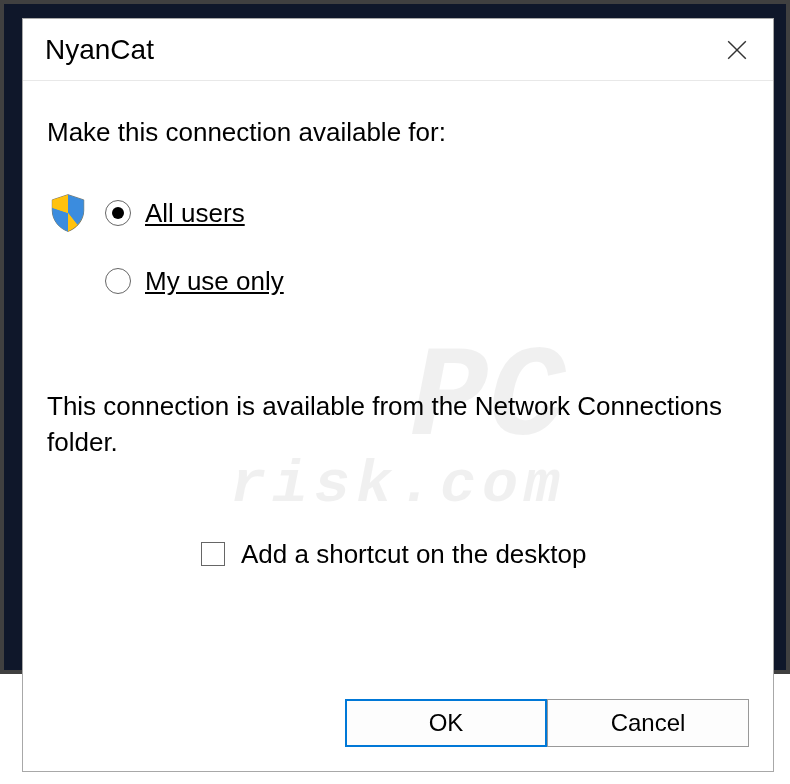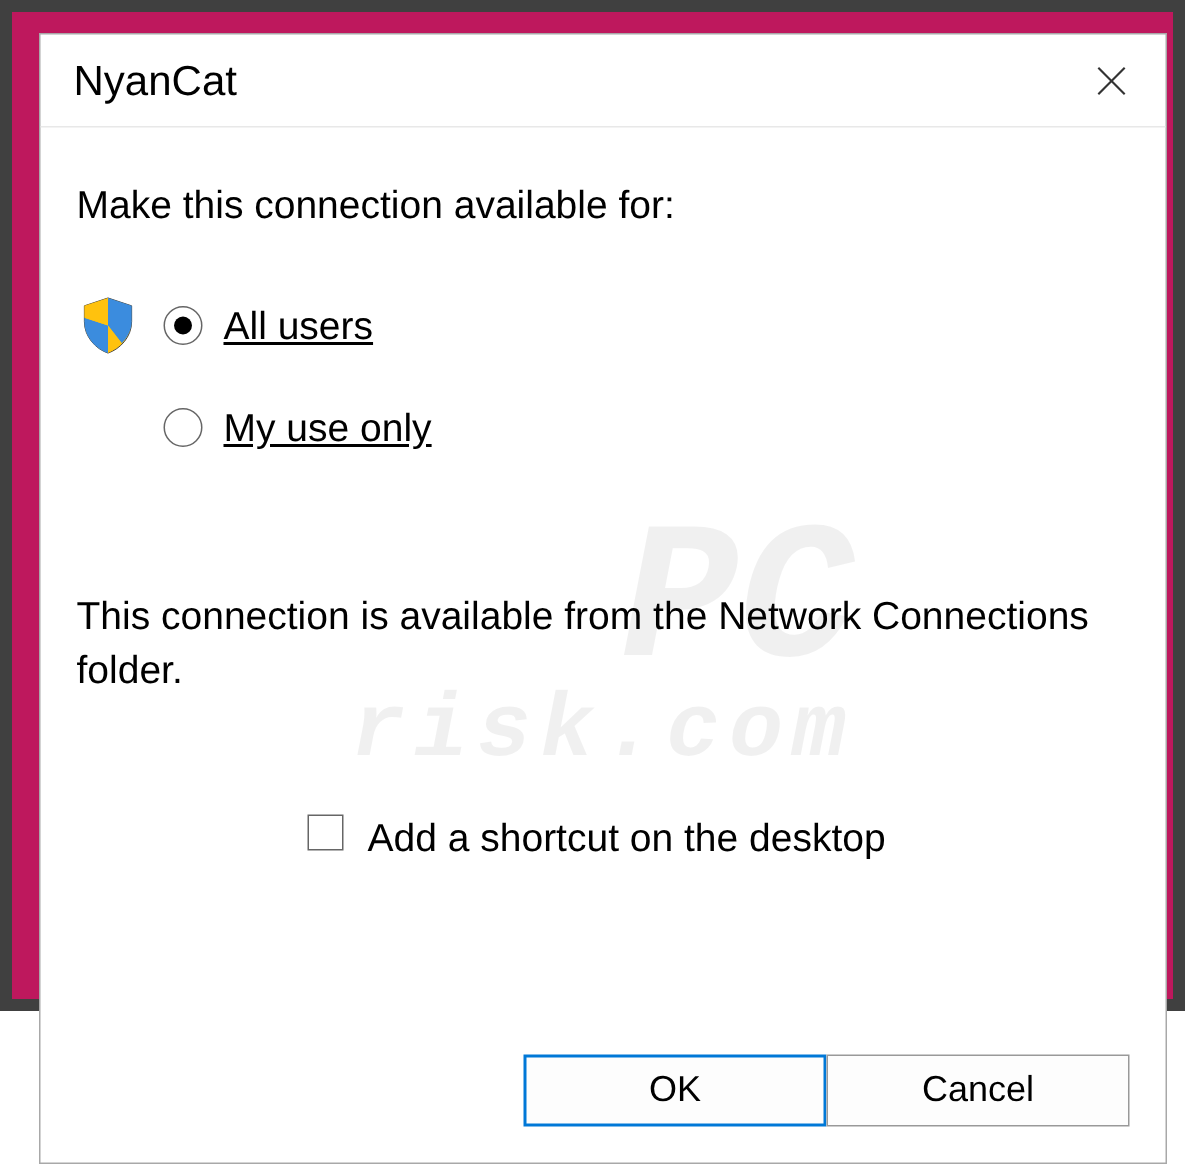--- a/index.html
+++ b/index.html
@@ -8,24 +8,24 @@
       box-sizing: border-box;
     }
     body {
       font-family: "Segoe UI", Tahoma, Arial, sans-serif;
       background: #fff;
       width: 790px;
       height: 784px;
       overflow: hidden;
     }
     .outer-frame {
-      border: 8px solid #404040;
+      border: 4px solid #404040;
       width: 790px;
       height: 674px;
-      background: #be185d;
+      background: #0f172a;
       position: relative;
     }
     .dialog {
       position: absolute;
       top: 14px;
       left: 18px;
       width: 752px;
       height: 754px;
       border: 1px solid #a8a8a8;
       background: #fff;
@@ -113,21 +113,21 @@
       cursor: pointer;
     }
     .description {
       font-size: 26px;
       color: #000;
       margin-top: 86px;
       line-height: 1.4;
     }
     .checkbox-row {
       display: flex;
-      align-items: flex-start;
+      align-items: center;
       margin-top: 78px;
       margin-left: 154px;
     }
     .checkbox {
       width: 24px;
       height: 24px;
       border: 1.5px solid #666;
       margin-right: 16px;
       cursor: pointer;
       flex-shrink: 0;

